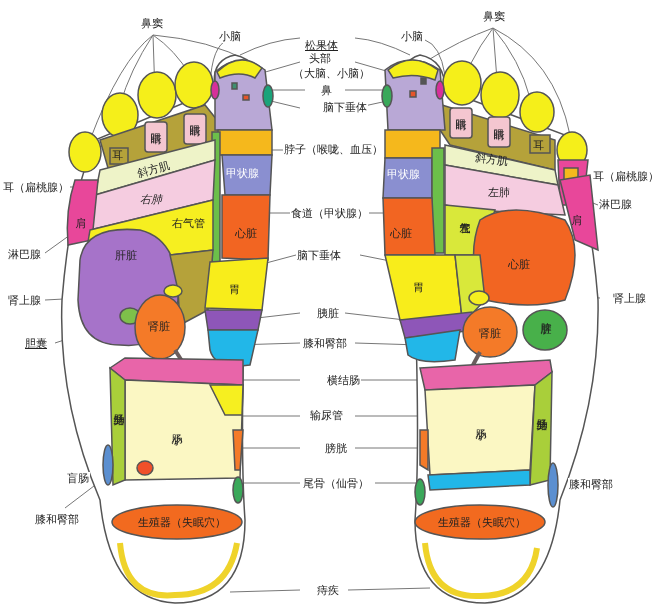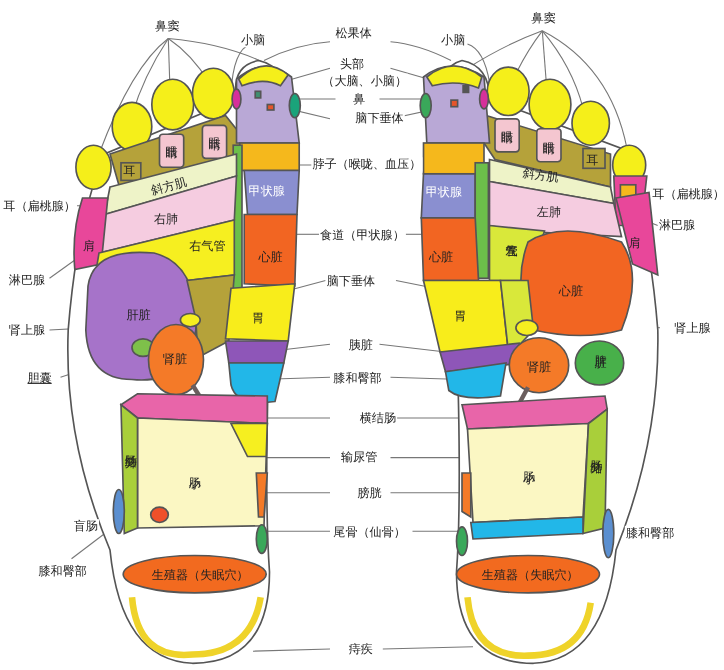--- a/index.html
+++ b/index.html
@@ -216,21 +216,21 @@
 
     <ellipse cx="420" cy="492" rx="5" ry="13" fill="#3aa85a"></ellipse>
 
     <ellipse cx="553" cy="485" rx="5" ry="22" fill="#5b8fd0"></ellipse>
 
     <ellipse cx="480" cy="522" rx="65" ry="17" fill="#f26a1f"></ellipse>
     <path d="M425 543 Q430 598 480 596 Q530 596 537 548" fill="none" stroke="#efd32a" stroke-width="6"></path>
   </g>
 </svg>
 
-<span class="lbl" style="left:304px;top:24px;">松果体</span>
+<span class="lbl" style="left:304px;top:39px;text-decoration:underline;">松果体</span>
 <span class="lbl" style="left:308px;top:52px;">头部</span>
 <span class="lbl" style="left:292px;top:67px;">（大脑、小脑）</span>
 <span class="lbl" style="left:320px;top:84px;">鼻</span>
 <span class="lbl" style="left:302px;top:101px;margin-left:20px;">脑下垂体</span>
 <span class="lbl" style="left:283px;top:143px;">脖子（喉咙、血压）</span>
 <span class="lbl" style="left:290px;top:207px;">食道（甲状腺）</span>
 <span class="lbl" style="left:296px;top:249px;">脑下垂体</span>
 <span class="lbl" style="left:316px;top:307px;">胰脏</span>
 <span class="lbl" style="left:302px;top:337px;">膝和臀部</span>
 <span class="lbl" style="left:326px;top:374px;">横结肠</span>
@@ -252,26 +252,26 @@
 <span class="lbl" style="left:400px;top:30px;">小脑</span>
 <span class="lbl" style="left:592px;top:170px;">耳（扁桃腺）</span>
 <span class="lbl" style="left:598px;top:198px;">淋巴腺</span>
 <span class="lbl" style="left:612px;top:292px;">肾上腺</span>
 <span class="lbl" style="left:568px;top:478px;">膝和臀部</span>
 
 <span class="in" style="left:112px;top:149px;">耳</span>
 <span class="in v" style="left:149px;top:124px;">眼睛</span>
 <span class="in v" style="left:188px;top:116px;">眼睛</span>
 <span class="in" style="left:137px;top:163px;transform:rotate(-15deg);">斜方肌</span>
-<span class="in" style="left:140px;top:193px;">右肺</span>
+<span class="in" style="left:140px;top:193px;font-style:italic;">右肺</span>
 <span class="in v" style="left:74px;top:208px;">肩</span>
 <span class="in" style="left:172px;top:217px;">右气管</span>
 <span class="in" style="left:226px;top:167px;color:#fff;">甲状腺</span>
 <span class="in" style="left:235px;top:227px;">心脏</span>
-<span class="in" style="left:115px;top:281px;font-family:Liberation Serif, serif;">肝脏</span>
+<span class="in" style="left:115px;top:249px;">肝脏</span>
 <span class="in" style="left:229px;top:283px;">胃</span>
 <span class="in" style="left:148px;top:320px;">肾脏</span>
 <span class="in v" style="left:112px;top:405px;">升结肠</span>
 <span class="in v" style="left:170px;top:425px;">小肠</span>
 <span class="in" style="left:138px;top:516px;">生殖器（失眠穴）</span>
 
 <span class="in v" style="left:454px;top:110px;">眼睛</span>
 <span class="in v" style="left:492px;top:120px;">眼睛</span>
 <span class="in" style="left:533px;top:139px;">耳</span>
 <span class="in" style="left:475px;top:153px;transform:rotate(8deg);">斜方肌</span>

